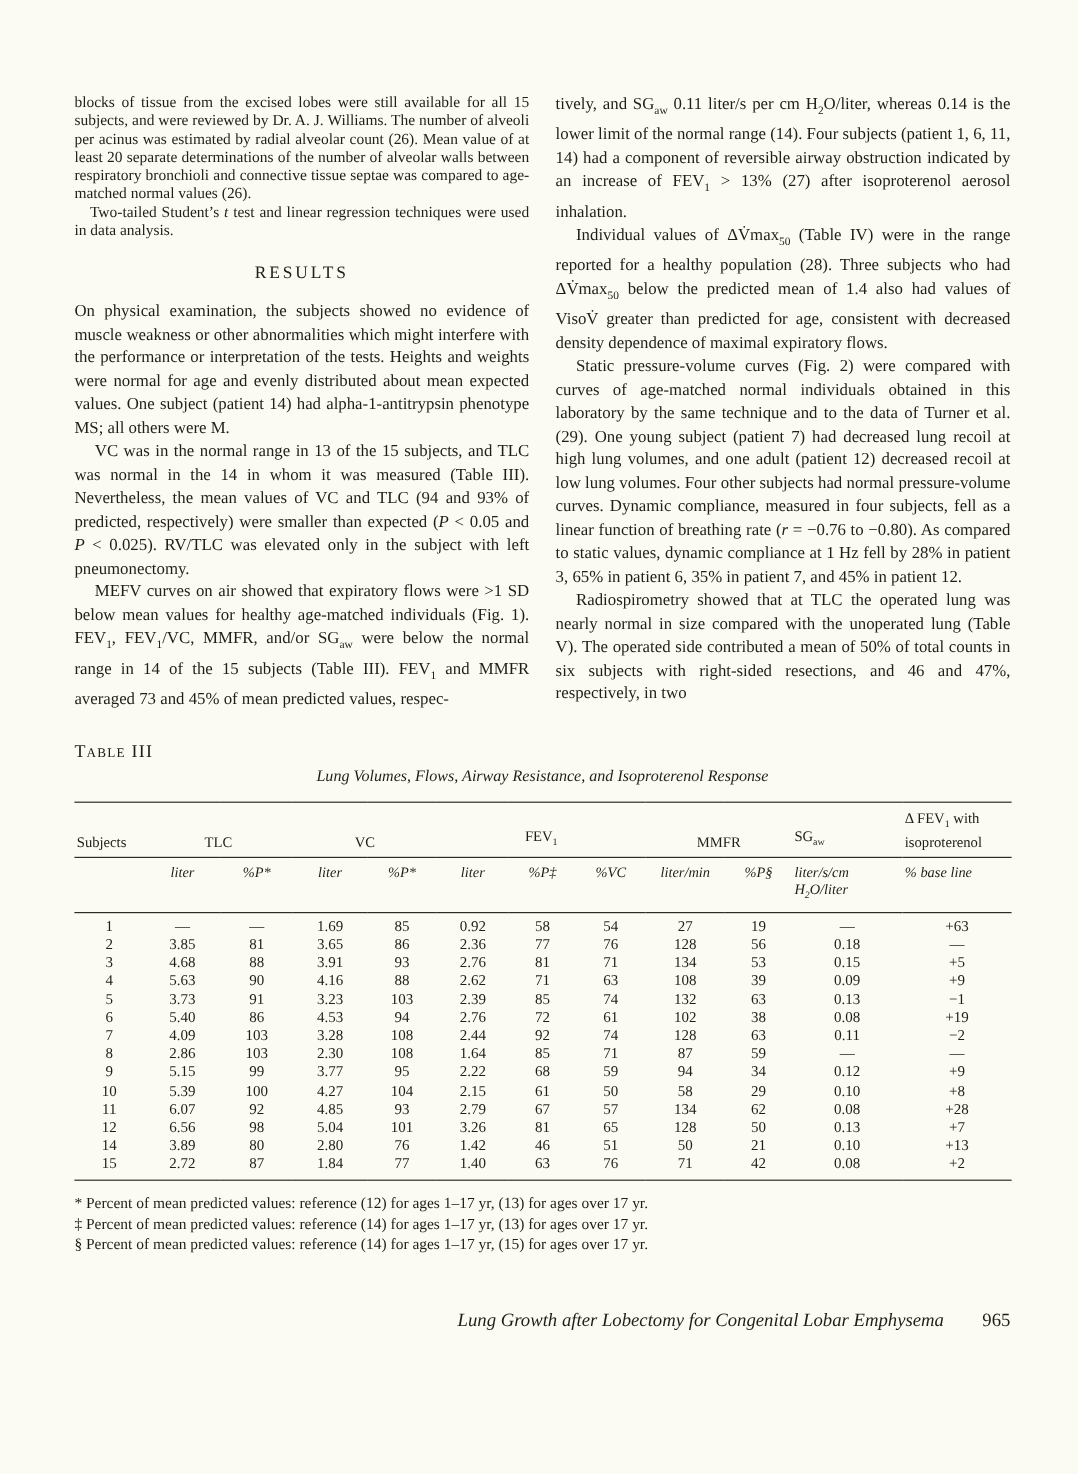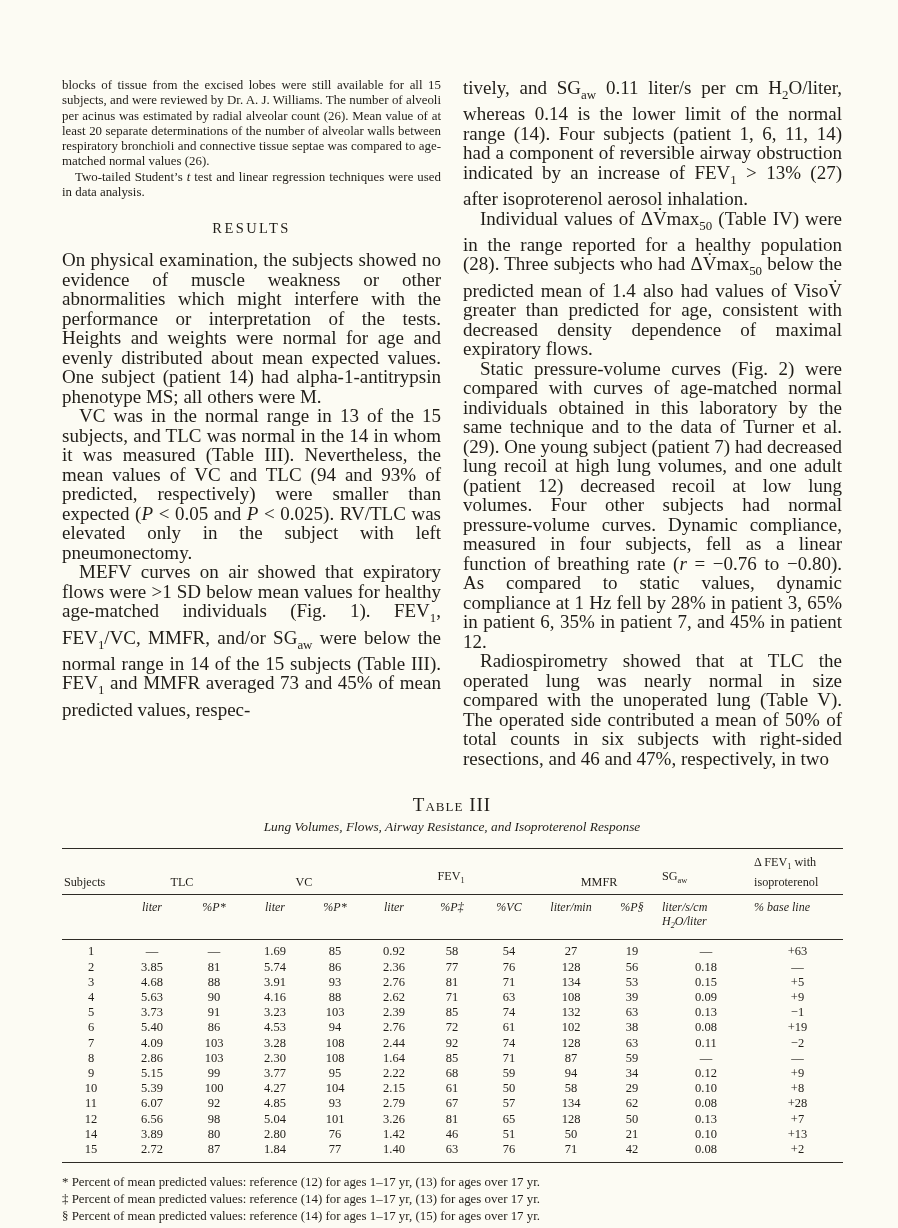--- a/index.html
+++ b/index.html
@@ -12,33 +12,33 @@
     overflow: hidden;
   }
   .page { width: 898px; height: 1228px; padding: 78px 56px 0 62px; }
 
   
   .columns { display: flex; gap: 22px; }
   .col { flex: 1; text-align: justify; }
   p { margin: 0; }
   .small { font-size: 12.9px; line-height: 15.3px; }
   .small.indent { text-indent: 13px; }
-  .body-p { font-size: 19px; line-height: 19.5px; }
+  .body-p { font-size: 14px; line-height: 19.5px; }
   .body-p.indent { text-indent: 17px; }
   .results-heading {
     font-size: 14.5px; font-weight: normal; letter-spacing: 2.4px;
     text-align: center; margin: 20px 0 13px;
   }
   sub { font-size: 0.68em; }
 
   
   .table-block { margin-top: 26px; }
   .table-label {
-    text-align: center; font-variant-caps: small-caps;
-    font-size: 19px; letter-spacing: 1px;
+    text-align: left; font-variant-caps: small-caps;
+    font-size: 15px; letter-spacing: 1px;
   }
   .table-caption {
     text-align: center; font-style: italic; font-size: 13.4px; margin-top: 3px;
   }
   table { width: 100%; border-collapse: collapse; margin-top: 13px; table-layout: fixed; }
   th { font-weight: normal; }
   tr.group-row th {
     border-top: 1.3px solid #2e2b25; border-bottom: 1.3px solid #2e2b25;
     vertical-align: bottom; padding: 6px 2px 5px; text-align: center;
     font-size: 12.2px; line-height: 14.2px;
@@ -141,21 +141,21 @@
             <td>54</td>
             <td>27</td>
             <td>19</td>
             <td>—</td>
             <td>+63</td>
           </tr>
           <tr>
             <td>2</td>
             <td>3.85</td>
             <td>81</td>
-            <td>5.74</td>
+            <td>3.65</td>
             <td>86</td>
             <td>2.36</td>
             <td>77</td>
             <td>76</td>
             <td>128</td>
             <td>56</td>
             <td>0.18</td>
             <td>—</td>
           </tr>
           <tr>

